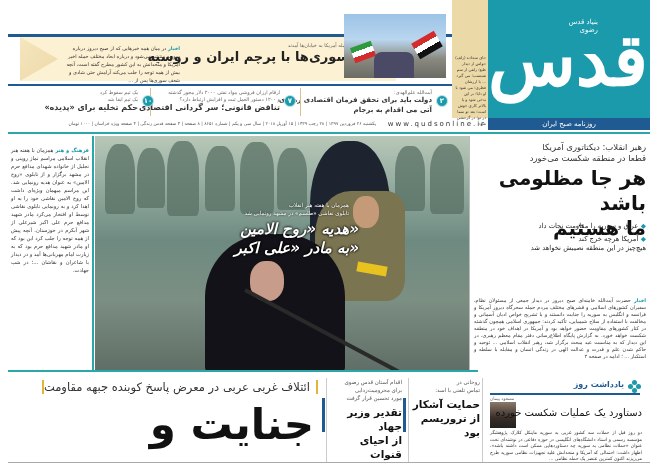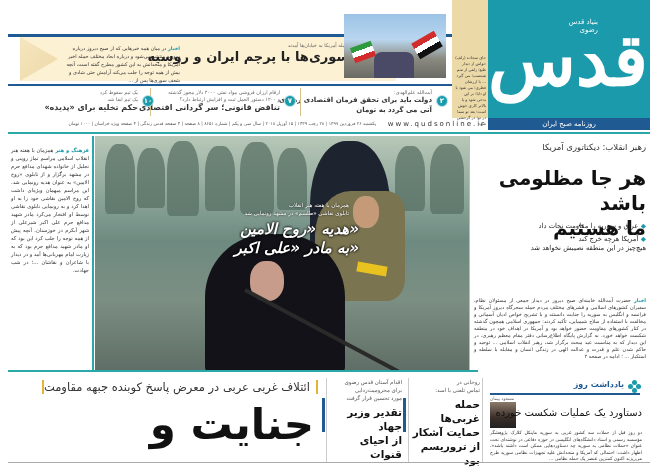--- a/index.html
+++ b/index.html
@@ -117,21 +117,21 @@
   <div class="flag1"></div>
   <div class="flag2"></div>
   <div class="people"></div>
 </div>
 <div class="abs midline"></div>
 
 <div class="abs teaser" style="left:300px; width:152px;">
   <div class="num">۲</div>
   <div class="kicker rtl">آیت‌الله علم‌الهدی:</div>
   <div class="kicker2 rtl" style="font-size:7px; font-weight:bold; color:#333; top:9px;">دولت باید برای تحقق فرمان اقتصادی رهبری</div>
-  <div class="ttl rtl" style="font-size:7px; top:19px;">آتی می گردد به تومان</div>
+  <div class="ttl rtl" style="font-size:7px; top:19px;">آتی می اقدام به برجام</div>
 </div>
 <div class="abs teaser-sep" style="left:300px;"></div>
 <div class="abs teaser" style="left:150px; width:150px;">
   <div class="num">۷</div>
   <div class="kicker rtl">ارقام ارزان فروشی مواد نفتی ۲۰۰۰ دلار مجوز گذشته</div>
   <div class="kicker2 rtl">و ۱۲۰۰ دستور العمل ثبت و افزایش ارتباط دارد؟</div>
   <div class="ttl rtl">تناقض قانونی؛ سر گردانی اقتصادی</div>
 </div>
 <div class="abs teaser-sep" style="left:150px;"></div>
 <div class="abs teaser" style="left:16px; width:142px;">
@@ -171,20 +171,21 @@
   </div>
   <div class="photo-title">
     <div>هدیه «روح الامین»</div>
     <div>به مادر «علی اکبر»</div>
   </div>
 </div>
 <div class="abs vline-r"></div>
 
 <div class="abs rkicker rtl">
   <div>رهبر انقلاب: دیکتاتوری آمریکا</div>
+  <div>قطعا در منطقه شکست می‌خورد</div>
 </div>
 <div class="abs rhead rtl">
   <div>هر جا مظلومی باشد</div>
   <div>ما هستیم</div>
 </div>
 <div class="abs bullets rtl">
   <div class="bullet">
     <span class="dot">◆ </span><span>عراق و سوریه را مقاومت نجات داد</span>
   </div>
   <div class="bullet">
@@ -213,21 +214,20 @@
     <div>تقدیر وزیر جهاد</div>
     <div>از احیای قنوات</div>
   </div>
 </div>
 <div class="abs bluebar" style="left:403px; top:398px;"></div>
 <div class="abs vsep" style="left:408px;"></div>
 <div class="abs story rtl" style="left:412px; width:68px;">
   <div class="k">روحانی در</div>
   <div class="k">تماس تلفنی با اسد:</div>
   <div class="t">
-    <div>حمله غربی‌ها</div>
     <div>حمایت آشکار</div>
     <div>از تروریسم بود</div>
   </div>
 </div>
 <div class="abs vsep" style="left:482px;"></div>
 
 <div class="abs ed-box">
   <div class="ed-icon">
     <span style="left:4px; top:0;"></span>
       <span style="left:0; top:4px;"></span>

